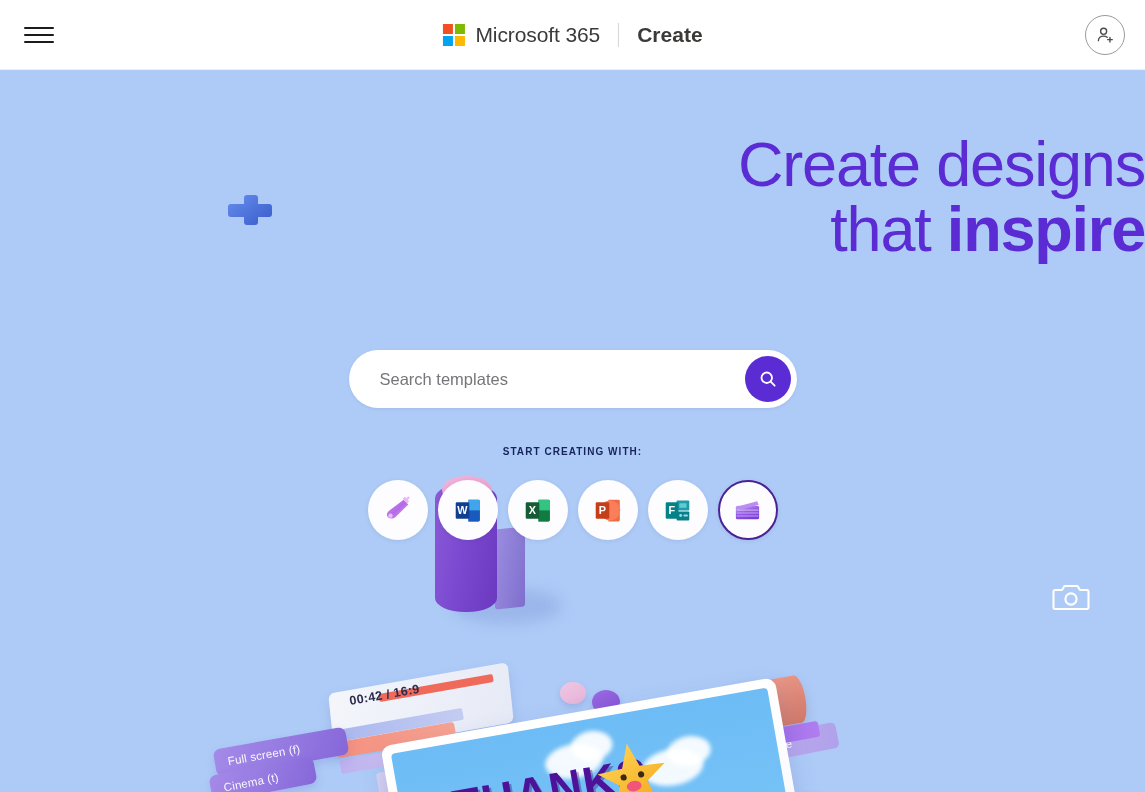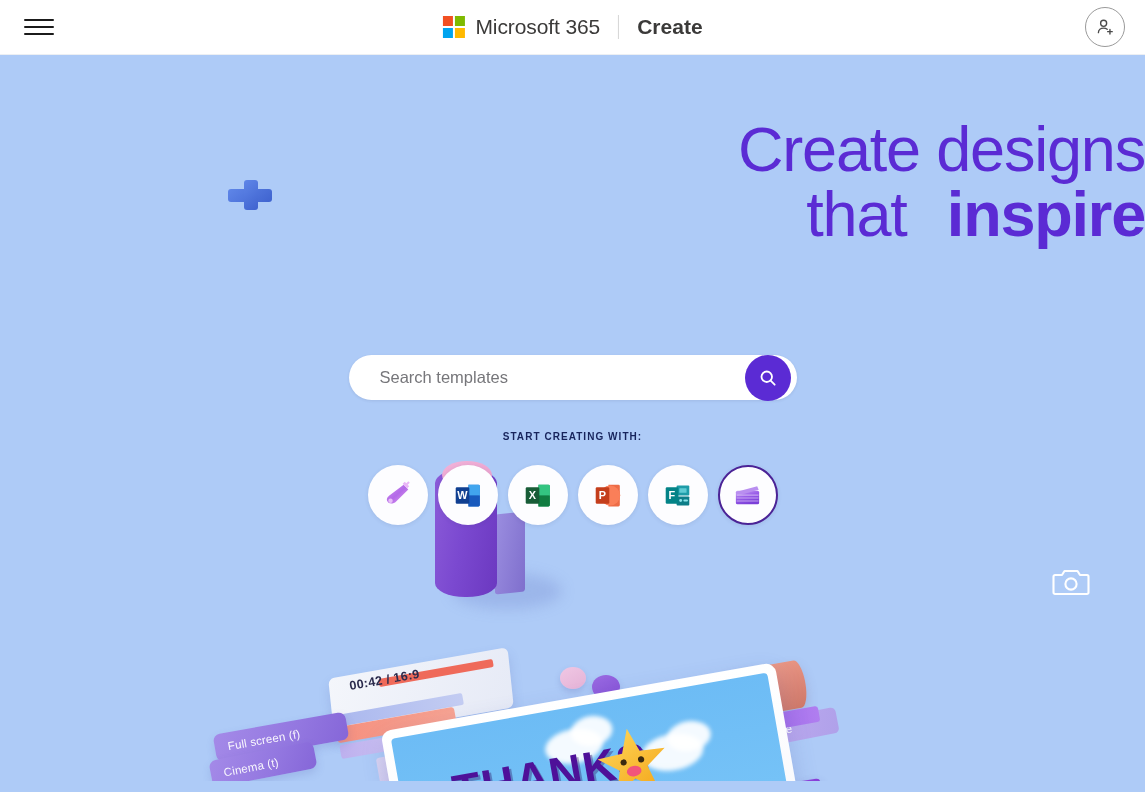--- a/index.html
+++ b/index.html
@@ -9,21 +9,21 @@
     width: 1145px;
     height: 792px;
     overflow: hidden;
     font-family: "Liberation Sans", sans-serif;
     background: #aecbf7;
   }
 
   
   .header {
     position: relative;
-    height: 55px;
+    height: 70px;
     width: 100%;
     background: #ffffff;
     display: flex;
     align-items: center;
     border-bottom: 1px solid #eceff3;
   }
   .hamburger {
     position: absolute;
     left: 24px;
     top: 50%;
@@ -114,30 +114,30 @@
     left: 0;
     right: 0;
     text-align: right;
     font-size: 63px;
     line-height: 1.03;
     color: #5b2bd4;
     font-weight: 400;
     letter-spacing: -1.2px;
     z-index: 5;
   }
-  .hero-title .strong { font-weight: 700; color: #5b2bd4; margin-left: 24px; }
+  .hero-title .strong { font-weight: 700; color: #5b2bd4; }
 
   
   .search-wrap {
     position: absolute;
-    top: 300px;
+    top: 280px;
     left: 50%;
     transform: translateX(-50%);
     width: 448px;
-    height: 45px;
+    height: 58px;
     background: #ffffff;
     border-radius: 29px;
     display: flex;
     align-items: center;
     box-shadow: 0 1px 3px rgba(40,40,80,0.10);
     z-index: 5;
   }
   .search-input {
     flex: 1;
     border: none;

